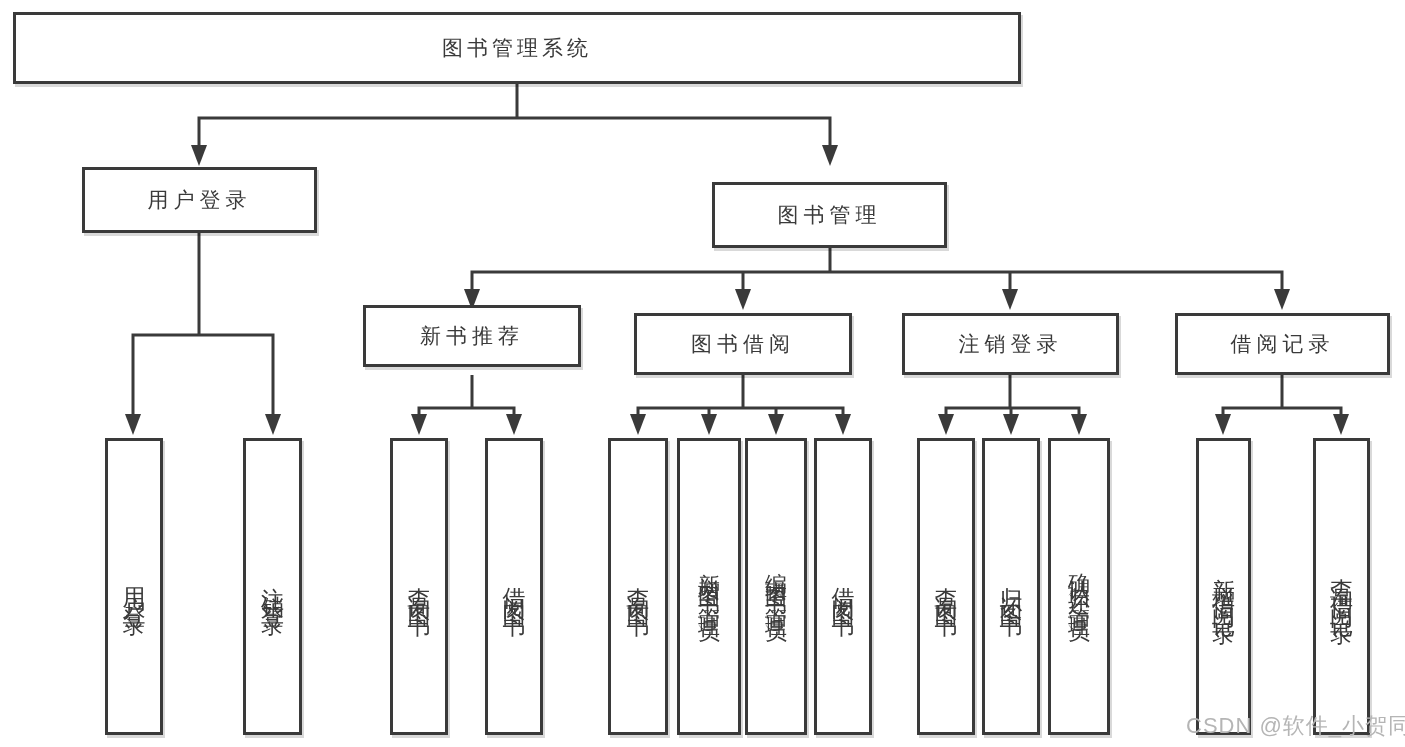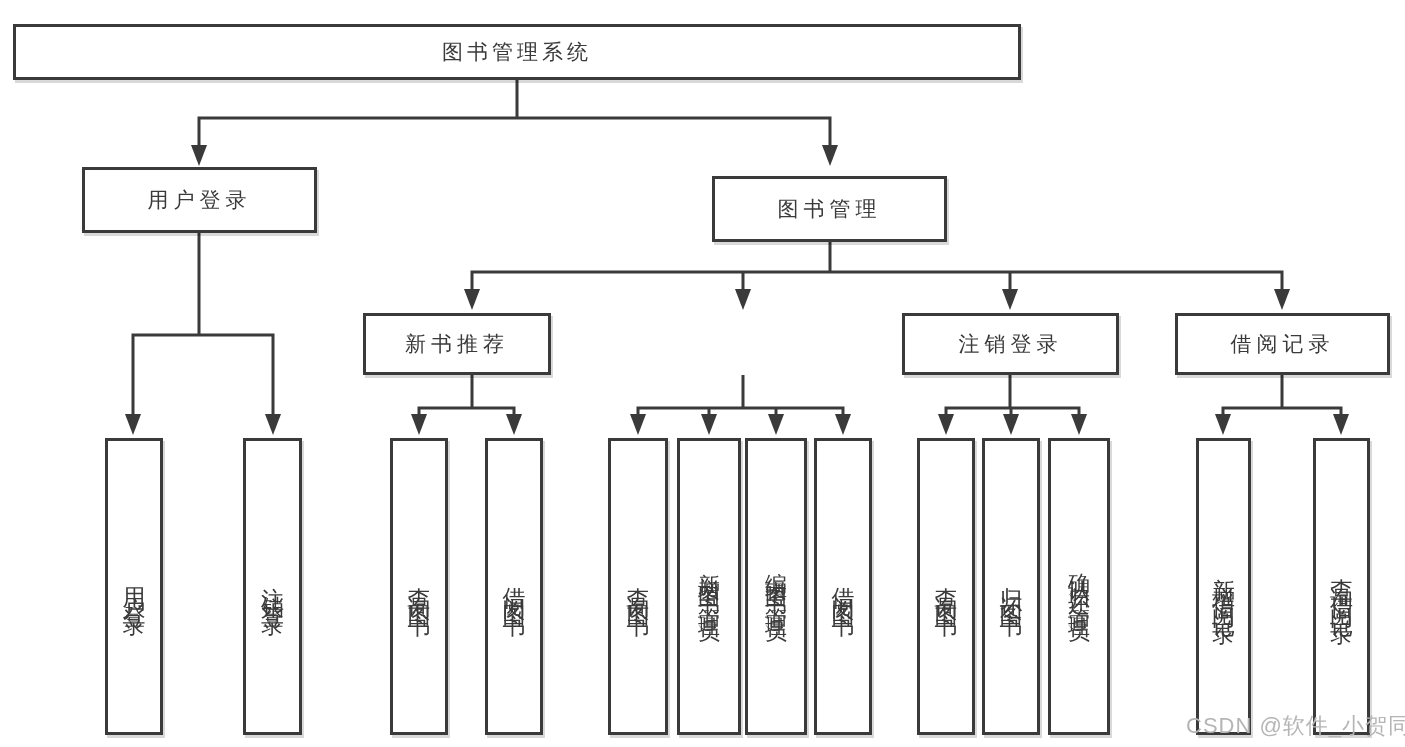--- a/index.html
+++ b/index.html
@@ -108,26 +108,27 @@
       <polygon class="ah" points="1011,435 1003,414 1019,414"></polygon>
       <polygon class="ah" points="1079,435 1071,414 1087,414"></polygon>
     </g>
     <g>
       <path class="cl" d="M1282,375 V408 M1221.5,408 H1342.5 M1223,408 V416 M1341,408 V416"></path>
       <polygon class="ah" points="1223,435 1215,414 1231,414"></polygon>
       <polygon class="ah" points="1341,435 1333,414 1349,414"></polygon>
     </g>
   </svg>
 
-  <div class="node h root" style="left:13px;top:24px;width:1008px;height:56px">图书管理系统</div>
+  <div class="node h root" style="left:13px;top:12px;width:1008px;height:72px">图书管理系统</div>
 
   <div class="node h" style="left:82px;top:167px;width:235px;height:66px">用户登录</div>
-  <div class="node h" style="left:712px;top:176px;width:235px;height:66px">图书管理</div>
+  <div class="node h" style="left:712px;top:182px;width:235px;height:66px">图书管理</div>
 
-  <div class="node h" style="left:363px;top:313px;width:188px;height:62px">新书推荐</div>
+  <div class="node h" style="left:363px;top:305px;width:218px;height:62px">新书推荐</div>
+  <div class="node h" style="left:634px;top:313px;width:218px;height:62px">图书借阅</div>
   <div class="node h" style="left:902px;top:313px;width:217px;height:62px">注销登录</div>
   <div class="node h" style="left:1175px;top:313px;width:215px;height:62px">借阅记录</div>
 
   <div class="node v" style="left:105px;top:438px;width:58px;height:297px">
     <span class="vtext">用户登录</span>
   </div>
   <div class="node v" style="left:243px;top:438px;width:59px;height:297px">
     <span class="vtext">注销登录</span>
   </div>
 

